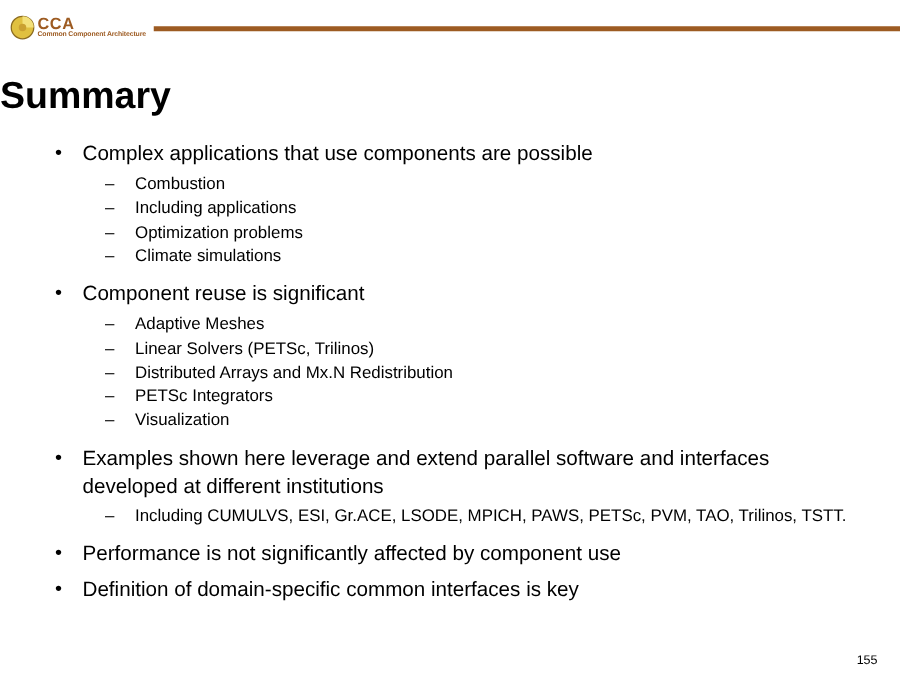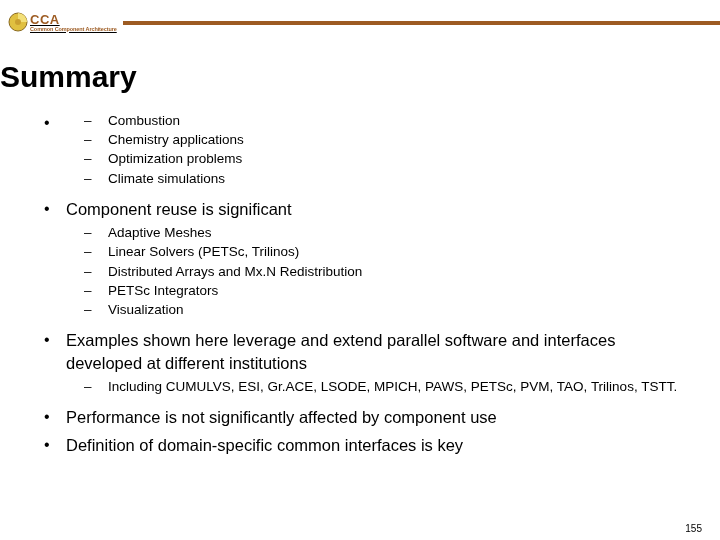--- a/index.html
+++ b/index.html
@@ -13,22 +13,21 @@
     position: relative;
   }
   .header {
     display: flex;
     align-items: center;
     padding: 6px 0 0 8px;
     height: 32px;
   }
   .logo-block {
     display: flex;
-    align-items: flex-end;
-    text-decoration: underline;
+    align-items: center;
   }
   .logo-circle {
     width: 20px;
     height: 20px;
     border-radius: 50%;
     position: relative;
     flex-shrink: 0;
   }
   .logo-circle svg {
     width: 20px;
@@ -136,23 +135,24 @@
     </div>
   </div>
   <div class="header-rule"></div>
 </div>
 
 <div class="title">Summary</div>
 
 <div class="content">
   <ul class="level1">
     <li>
+      <span>Complex applications that use components are possible</span>
       <ul class="level2">
         <li><span>Combustion</span></li>
-        <li><span>Chemistry applications</span></li>
+        <li><span>Including applications</span></li>
         <li><span>Optimization problems</span></li>
         <li><span>Climate simulations</span></li>
       </ul>
     </li>
     <li>
       <span>Component reuse is significant</span>
       <ul class="level2">
         <li><span>Adaptive Meshes</span></li>
         <li><span>Linear Solvers (PETSc, Trilinos)</span></li>
         <li><span>Distributed Arrays and Mx.N Redistribution</span></li>

